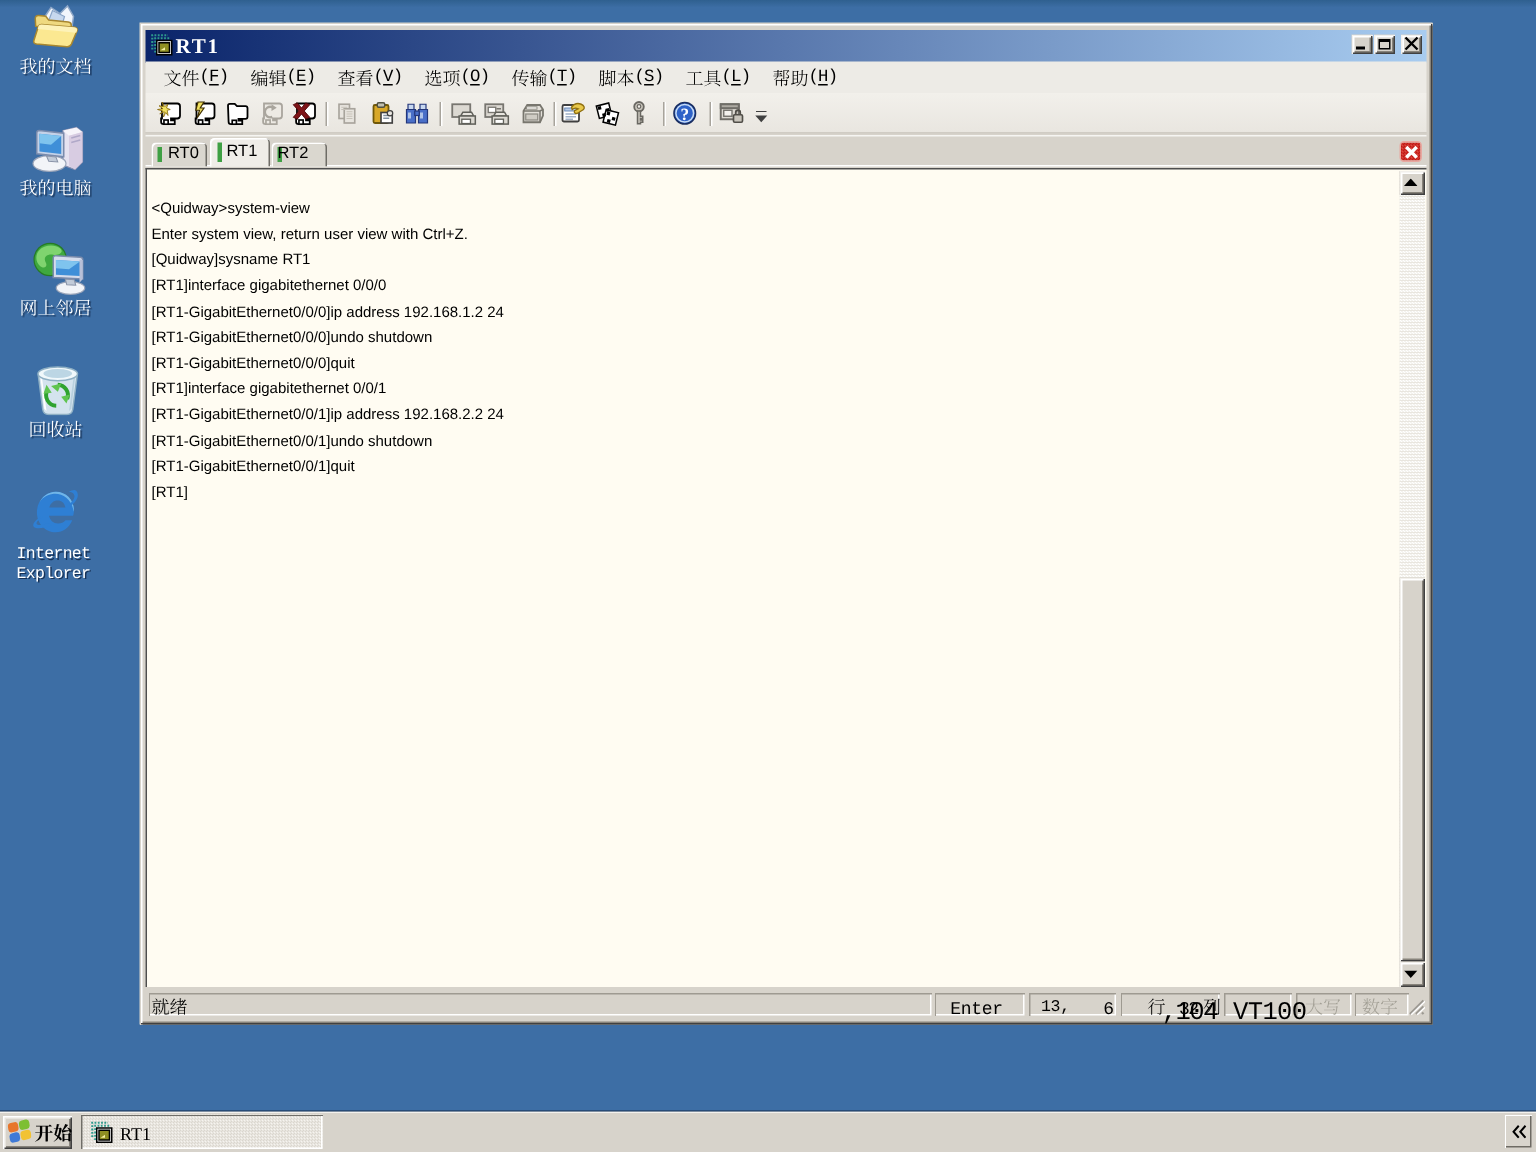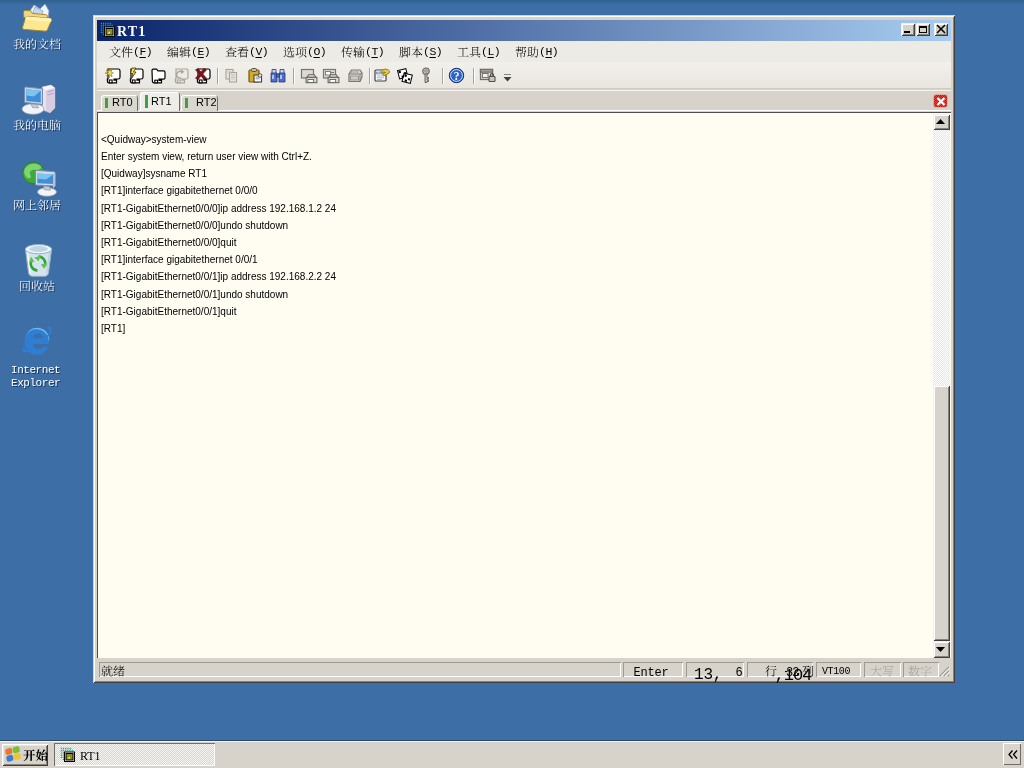--- a/index.html
+++ b/index.html
@@ -333,21 +333,21 @@
   </svg>
 <div id="tabbar"></div>
 <div class="tab" style="left:100.5px;top:94.5px;width:37px;height:16.5px;background:#DAD7CF;box-shadow:inset 1px 1px 0 #fff,inset -1px 0 0 #6E6C66"></div>
 <div class="abs" style="left:104.5px;top:97.5px;width:3px;height:10.5px;background:#3FA044"></div>
 <div class="abs" style="left:112px;top:96.25px;font-size:11px;color:#000">RT0</div>
 <div class="tab" style="left:140px;top:91.5px;width:39.5px;height:19.5px;background:#EFEDE8;box-shadow:inset 1px 1px 0 #fff,inset -1px 0 0 #6E6C66"></div>
 <div class="abs" style="left:144.5px;top:94.5px;width:3px;height:13.5px;background:#3FA044"></div>
 <div class="abs" style="left:151px;top:94.75px;font-size:11px;color:#000">RT1</div>
 <div class="tab" style="left:181px;top:94.5px;width:37px;height:16.5px;background:#DAD7CF;box-shadow:inset 1px 1px 0 #fff,inset -1px 0 0 #6E6C66"></div>
 <div class="abs" style="left:185px;top:97.5px;width:3px;height:10.5px;background:#3FA044"></div>
-<div class="abs" style="left:196px;top:96.25px;font-size:11px;color:#000">RT2</div>
+<div class="abs" style="left:185px;top:96.25px;font-size:11px;color:#000">RT2</div>
 <div class="abs" style="left:933px;top:94px;width:14.5px;height:13.5px;background:repeating-conic-gradient(#DC4840 0 25%,#C01814 0 50%) 0 0/2px 2px;border:1px solid #E8A8A0;border-radius:3px">
 <svg width="12" height="11" viewBox="0 0 12 11" style="position:absolute;left:0.5px;top:0.5px">
       <path d="M2.5 2 L9.5 9 M9.5 2 L2.5 9" stroke="#fff" stroke-width="2.2"></path>
     </svg>
   </div>
 <div id="term"></div>
 <pre class="abs" style="left:101px;top:130.8px">&lt;Quidway&gt;system-view
 Enter system view, return user view with Ctrl+Z.
 [Quidway]sysname RT1
 [RT1]interface gigabitethernet 0/0/0
@@ -381,35 +381,35 @@
     <div class="panel" style="left:767px;width:37px"></div>
     <div class="panel" style="left:806px;width:36px"></div>
   </div>
 <svg class="" style="position:absolute;left:100.5px;top:664.5px;" width="24.0" height="12" viewBox="0 0 24.0 12">
     <g transform="matrix(0.0120,0,0,-0.0120,0,10.6)" fill="#000">
       <path transform="translate(0,0)" d="M215 834 203 826C235 796 273 742 282 701C337 662 383 774 215 834ZM222 233 139 259C118 169 80 84 40 27L55 18C107 64 154 136 185 215C206 214 217 223 222 233ZM368 259 356 252C393 211 433 142 439 89C494 42 546 167 368 259ZM761 780 750 773C785 740 829 683 839 641C894 602 938 714 761 780ZM477 733 432 677H42L50 648H534C547 648 557 653 560 664C528 694 477 733 477 733ZM880 609 838 555H679C682 631 682 712 683 795C707 799 715 808 718 822L627 832C627 734 628 642 625 555H506L514 525H624C614 284 571 87 390 -60L404 -77C618 71 665 277 677 525H710V1C710 -39 722 -56 778 -56H842C945 -56 970 -45 970 -21C970 -11 965 -4 946 2L944 169H931C922 104 910 24 904 8C900 -2 897 -4 890 -5C883 -6 865 -7 840 -7H789C764 -7 762 -1 762 15V525H936C949 525 959 530 961 541C931 570 880 609 880 609ZM408 528V371H165V528ZM313 9V341H408V305H415C433 305 459 318 460 324V520C478 523 493 531 499 538L430 591L399 558H170L113 585V294H121C143 294 165 307 165 312V341H260V11C260 -1 256 -7 240 -7C223 -7 140 0 140 0V-16C177 -20 200 -27 212 -37C223 -46 227 -62 228 -77C302 -68 313 -35 313 9Z"></path>
       <path transform="translate(1000,0)" d="M57 64 97 -13C106 -10 115 -1 118 11C235 61 326 106 392 140L388 155C255 114 119 77 57 64ZM327 791 243 832C212 758 132 617 68 556C61 551 44 547 44 547L75 467C81 469 87 474 92 481C151 494 211 509 255 521C200 439 132 353 75 302C68 296 48 293 48 293L80 212C87 215 95 220 101 230C209 261 312 296 367 315L366 330C271 315 177 301 114 293C214 384 324 516 382 605C401 601 415 608 420 617L340 666C325 634 301 592 273 548C208 545 143 542 97 541C168 608 246 707 289 777C310 774 322 782 327 791ZM896 548 859 501H734C791 567 841 639 885 718C910 713 920 716 927 727L843 770C826 736 808 703 789 672C763 698 722 730 722 730L686 683H621V801C643 804 652 812 654 826H653L568 835V683H418L426 653H568V501H366L374 471H642C606 431 569 393 529 357L481 380V315C427 271 371 230 313 192L323 176C378 206 431 238 481 273V-79H489C516 -79 533 -64 533 -59V-23H810V-70H817C834 -70 860 -59 862 -54V310C882 314 899 321 906 329L832 386L800 350H581C626 388 668 428 708 471H940C953 471 962 476 965 487C938 514 896 548 896 548ZM533 311 544 320H810V185H533ZM780 655C745 600 708 549 668 501H621V653H767C772 653 776 654 780 655ZM533 7V156H810V7Z"></path>
     </g>
   </svg>
 <div class="abs mono" style="left:633.5px;top:665.5px;font-size:12px;letter-spacing:-.2px">Enter</div>
-<div class="abs mono" style="left:694px;top:665.5px;font-size:16px;letter-spacing:-.2px">13,</div>
+<div class="abs mono" style="left:694px;top:665.5px;font-size:11px;letter-spacing:-.2px">13,</div>
 <div class="abs mono" style="left:735.5px;top:665.5px;font-size:12px;letter-spacing:-.2px">6</div>
 <div class="abs mono" style="left:786px;top:665.5px;font-size:12px;letter-spacing:-1px">32</div>
 <svg class="" style="position:absolute;left:764.5px;top:664.5px;" width="12.0" height="12" viewBox="0 0 12.0 12">
     <g transform="matrix(0.0120,0,0,-0.0120,0,10.6)" fill="#000">
       <path transform="translate(0,0)" d="M295 833C244 751 144 632 50 558L61 544C170 609 278 708 337 780C360 775 369 778 375 788ZM430 745 437 716H896C909 716 919 721 922 732C892 761 841 799 841 799L799 745ZM301 624C248 520 139 372 33 276L44 263C101 303 156 352 205 401V-76H215C236 -76 258 -62 259 -56V431C275 433 285 440 289 449L260 460C294 500 324 538 346 571C370 566 379 570 385 580ZM375 515 383 486H717V22C717 5 711 -1 688 -1C661 -1 522 9 522 9V-7C580 -13 615 -21 633 -31C649 -39 658 -55 660 -72C759 -63 771 -27 771 20V486H942C957 486 966 491 968 501C938 531 888 569 888 569L844 515Z"></path>
     </g>
   </svg>
 <div class="abs mono" style="left:774.5px;top:665.5px;font-size:17px;letter-spacing:-1px">,104</div>
 <svg class="" style="position:absolute;left:801.5px;top:664.5px;" width="12.0" height="12" viewBox="0 0 12.0 12">
     <g transform="matrix(0.0120,0,0,-0.0120,0,10.6)" fill="#000">
       <path transform="translate(0,0)" d="M645 750V127H655C675 127 697 140 697 148V714C719 718 726 727 729 740ZM845 812V19C845 1 840 -5 820 -5C797 -5 684 4 684 4V-12C732 -18 760 -25 776 -35C791 -44 797 -59 800 -76C889 -67 899 -35 899 13V774C923 777 933 787 936 801ZM50 755 58 726H261C227 562 142 386 32 259L43 247C96 294 144 349 186 410C232 372 284 313 298 267C358 230 393 352 197 426C219 460 239 495 258 532H479C418 283 289 62 56 -62L67 -78C343 45 471 274 539 524C561 526 571 529 579 537L512 599L476 562H272C296 615 316 670 332 726H581C595 726 604 731 607 742C575 770 525 811 525 811L482 755Z"></path>
     </g>
   </svg>
-<div class="abs mono" style="left:822px;top:665.5px;font-size:10px;letter-spacing:-.4px">VT100</div>
+<div class="abs mono" style="left:822px;top:665.5px;font-size:17px;letter-spacing:-.4px">VT100</div>
 <svg class="" style="position:absolute;left:870px;top:664.5px;" width="24.0" height="12" viewBox="0 0 24.0 12">
     <g transform="matrix(0.0120,0,0,-0.0120,0,10.6)" fill="#A3A096">
       <path transform="translate(0,0)" d="M462 834C462 733 462 636 454 543H52L61 513H451C425 291 337 96 41 -58L54 -76C389 77 481 283 509 513C539 313 622 78 908 -77C917 -45 938 -36 969 -34L971 -23C669 117 565 323 529 513H930C944 513 955 518 957 529C922 561 864 605 864 605L814 543H512C520 625 521 710 523 796C547 799 555 810 558 824Z"></path>
       <path transform="translate(1000,0)" d="M597 265 550 207H54L62 177H656C670 177 680 182 683 193C650 224 597 265 597 265ZM754 596 711 544H329L348 649C371 647 382 657 386 668L297 693C289 618 261 474 240 387C225 382 208 375 198 368L264 314L296 347H744C730 175 701 34 667 7C655 -3 646 -6 624 -6C600 -6 514 3 465 8L464 -10C507 -17 557 -27 573 -37C588 -46 593 -61 593 -76C635 -77 674 -65 702 -42C749 1 783 152 797 342C818 343 830 348 837 355L769 413L735 376H294C303 417 314 466 324 515H808C822 515 831 520 834 531C802 559 754 596 754 596ZM171 802 152 801C160 729 126 665 84 640C66 629 53 610 63 591C74 569 108 573 131 591C159 611 187 657 184 726H845C832 685 813 631 799 598L813 590C846 624 892 679 916 716C935 718 947 719 954 726L882 795L842 756H181C179 770 176 786 171 802Z"></path>
     </g>
   </svg>
 <svg class="" style="position:absolute;left:908px;top:664.5px;" width="24.0" height="12" viewBox="0 0 24.0 12">
     <g transform="matrix(0.0120,0,0,-0.0120,0,10.6)" fill="#A3A096">
       <path transform="translate(0,0)" d="M501 772 420 806C399 751 374 692 354 655L371 645C400 674 436 717 464 756C484 754 497 763 501 772ZM103 794 92 786C122 755 157 700 162 658C213 618 260 726 103 794ZM287 350C315 347 325 356 329 367L244 394C234 370 216 333 196 294H42L51 265H180C154 217 125 169 104 140C162 128 237 104 301 73C242 16 162 -27 56 -58L62 -75C185 -48 273 -5 339 54C372 35 401 13 420 -9C469 -24 481 37 376 91C417 139 446 195 469 260C490 260 501 263 509 271L448 328L413 294H257ZM414 265C396 206 370 154 334 110C292 125 238 140 168 150C192 183 218 225 241 265ZM722 812 627 833C603 656 551 478 487 358L503 349C535 391 565 440 590 496C611 380 641 272 690 177C629 84 542 6 419 -60L428 -74C556 -19 648 48 715 131C764 50 829 -20 914 -76C923 -51 944 -40 968 -38L971 -28C875 22 802 91 746 173C820 283 856 417 874 580H946C960 580 968 585 971 596C941 625 892 664 892 664L847 610H636C656 667 673 728 686 790C708 790 719 799 722 812ZM625 580H812C799 442 771 323 716 221C664 313 629 418 606 531ZM475 680 434 630H312V799C337 803 346 812 348 826L260 835V629L50 630L58 600H232C187 519 119 445 36 389L47 372C132 416 206 473 260 541V391H271C290 391 312 404 312 412V562C362 524 420 466 441 421C501 388 528 509 312 583V600H523C537 600 547 605 549 616C521 644 475 680 475 680Z"></path>
       <path transform="translate(1000,0)" d="M443 838 432 830C467 800 504 744 511 701C570 657 620 783 443 838ZM169 731 151 730C156 662 119 602 78 580C58 568 47 549 54 530C66 508 100 510 124 528C152 547 179 588 180 651H843C828 614 807 566 789 536L803 528C841 557 892 606 918 642C938 643 950 644 957 650L884 721L843 681H179C177 697 174 713 169 731ZM867 343 820 287H526V376C549 379 559 387 562 401C628 429 693 468 742 501C762 502 775 503 783 511L710 577L669 537H215L224 507H655C622 473 577 433 533 404L472 411V287H48L57 257H472V16C472 -1 466 -7 446 -7C422 -7 303 2 303 2V-14C352 -19 382 -26 399 -35C414 -45 420 -58 424 -75C515 -66 526 -35 526 12V257H925C939 257 949 262 951 273C918 303 867 343 867 343Z"></path>

